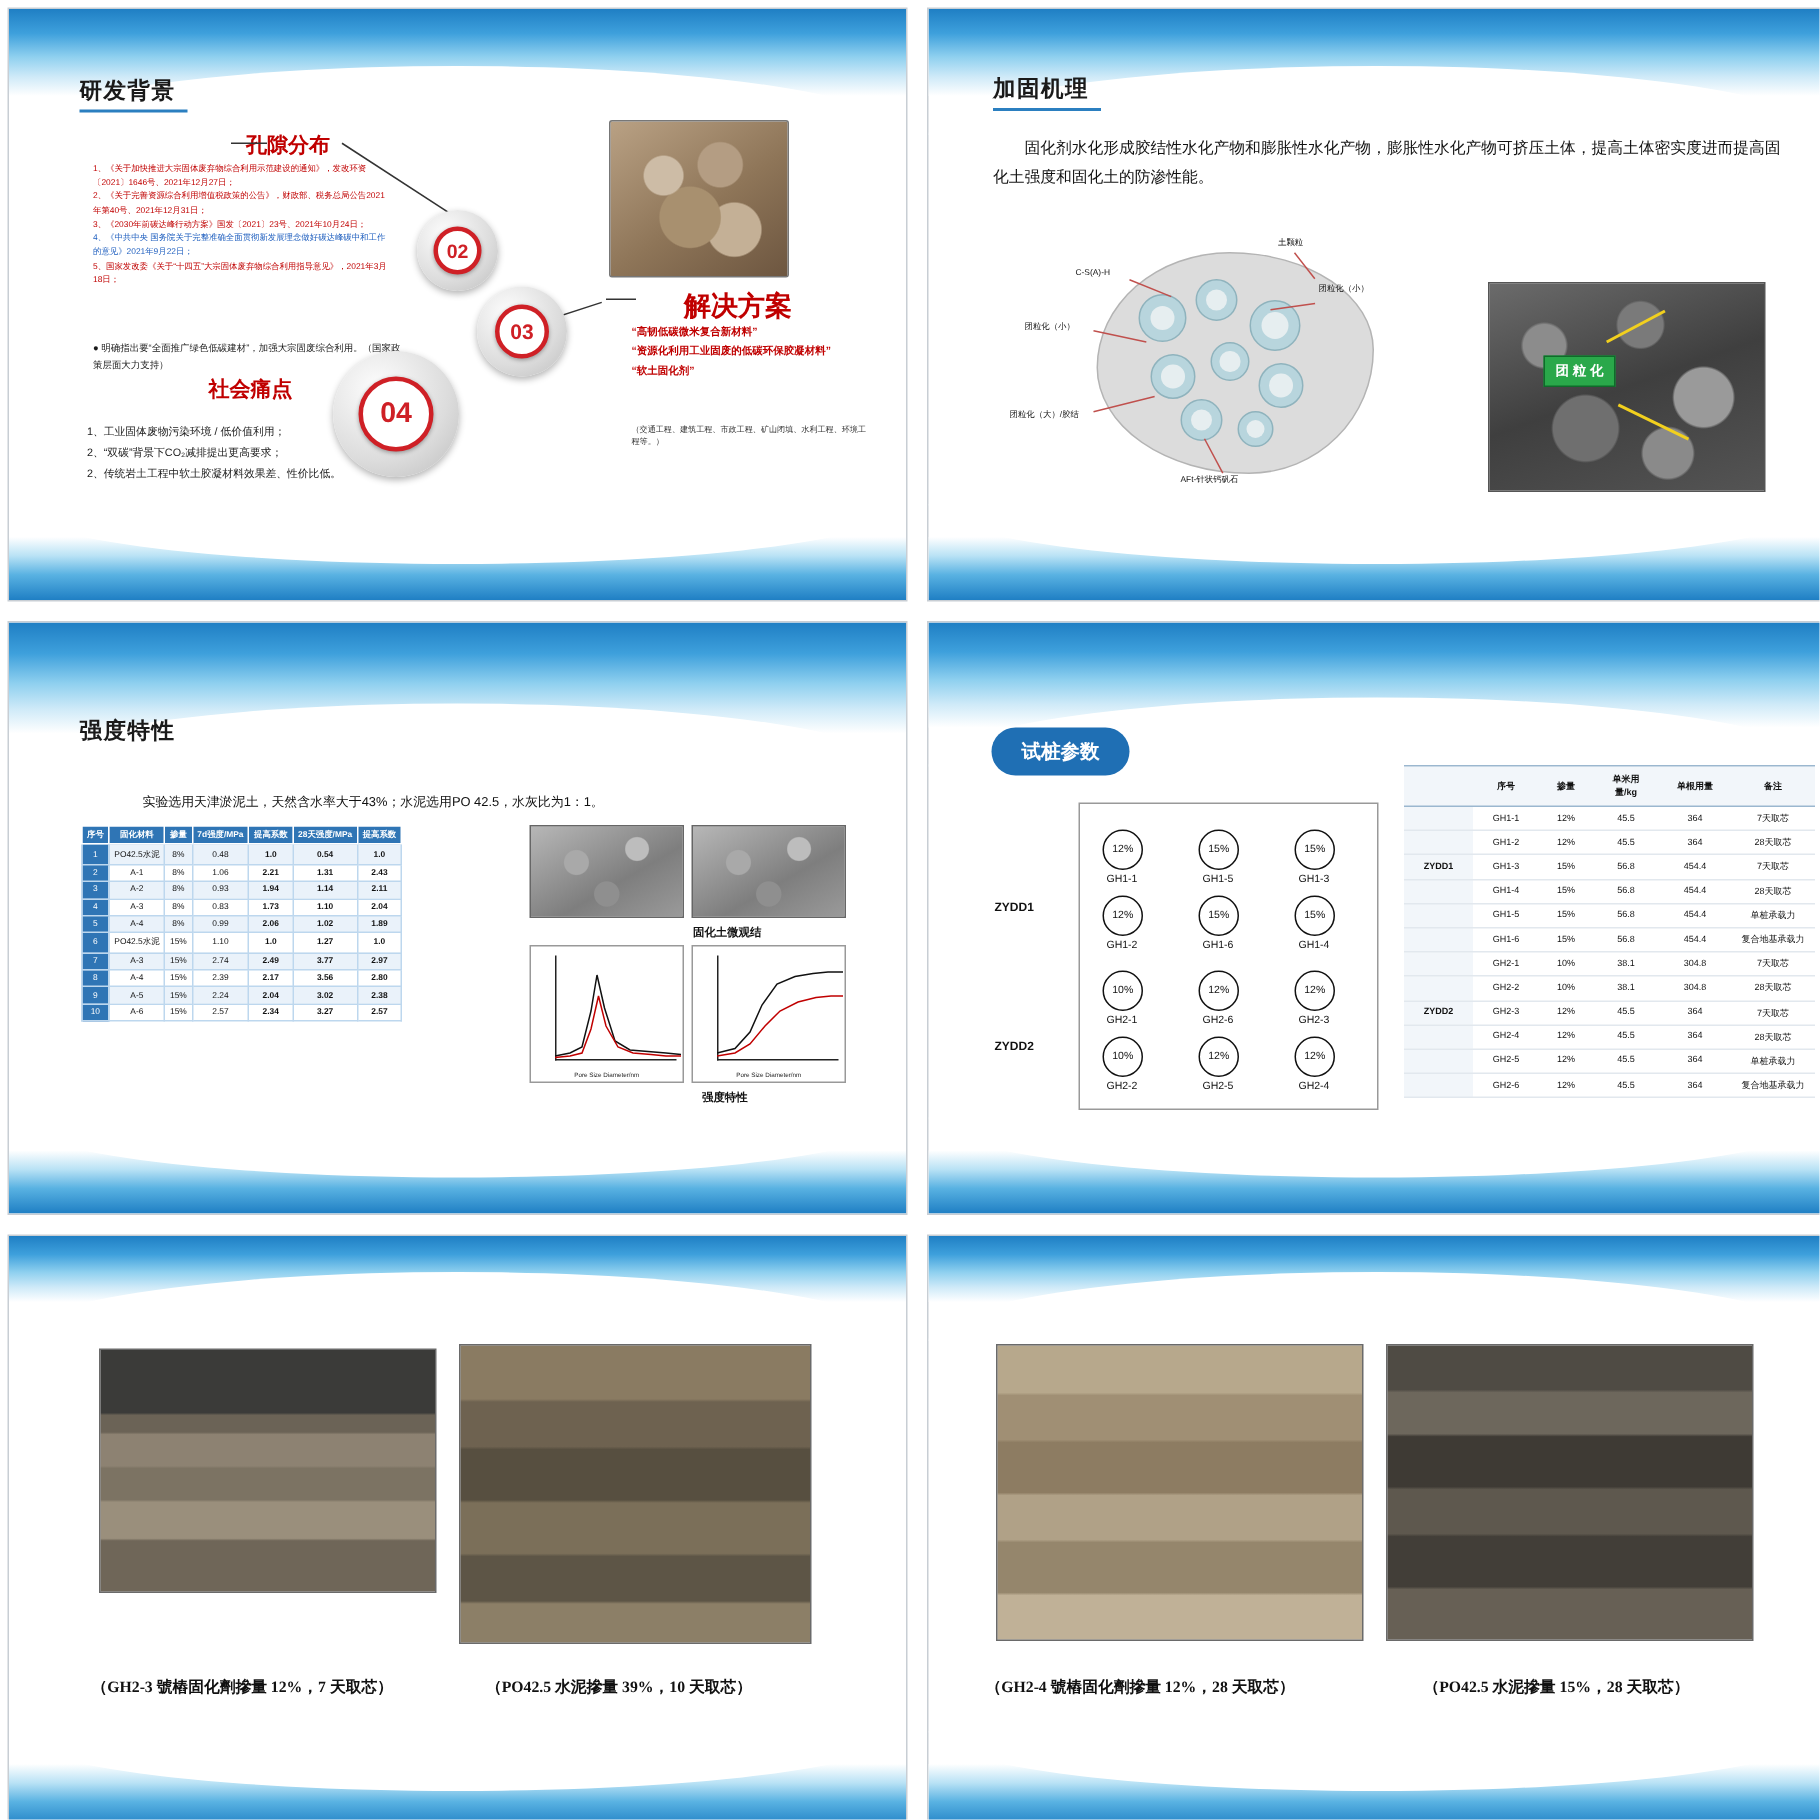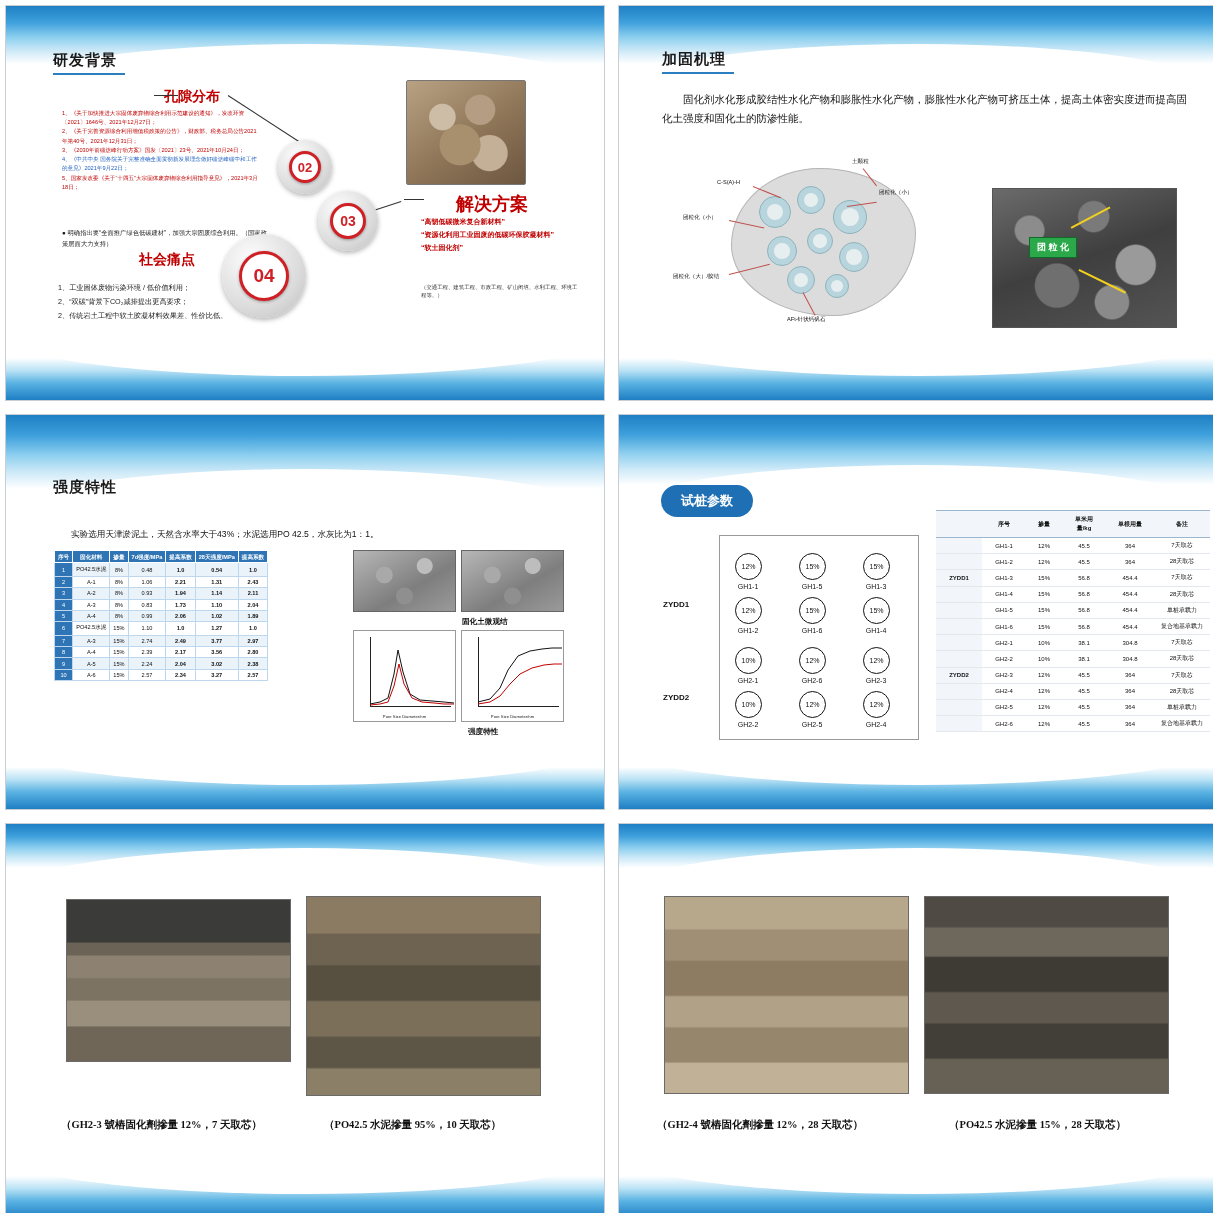--- a/index.html
+++ b/index.html
@@ -155,21 +155,21 @@
       linear-gradient(160deg, #6b6b6b 0%, #3f3f3f 50%, #545454 100%);
   }
   .sem-tag {
     position: absolute; left: 36px; top: 48px; background: #2aa84a; color: #fff;
     font-size: 9px; font-weight: bold; padding: 3px 7px; border: 1px solid #0f6b2a;
   }
   .sem-arrow { position: absolute; background: #f2d01e; height: 1.5px; transform-origin: left center; }
 
   
   .s3-lead {
-    position: absolute; left: 65px; top: 114px; font-size: 8.6px; color: #111;
+    position: absolute; left: 89px; top: 114px; font-size: 8.6px; color: #111;
   }
   .tbl3 {
     position: absolute; left: 48px; top: 135px;
     border-collapse: collapse; font-size: 5.6px; color: #111;
   }
   .tbl3 th {
     background: #2f75b5; color: #fff; border: 1px solid #ffffff;
     padding: 2.5px 3px; font-weight: bold; line-height: 1.15;
   }
   .tbl3 td {
@@ -696,21 +696,21 @@
     </div>
   </div>
 
   <div class="slide">
     <div class="wave-top" style="height:44px;"></div>
     <div class="wave-bottom"></div>
     <div class="slide-body">
       <div class="core-photo cp-a" style="left:60px; top:75px; width:225px; height:163px;"></div>
       <div class="core-photo cp-b" style="left:300px; top:72px; width:235px; height:200px;"></div>
       <div class="photo-cap" style="left:55px; top:294px;">（GH2-3 號樁固化劑摻量 12%，7 天取芯）</div>
-      <div class="photo-cap" style="left:318px; top:294px;">（PO42.5 水泥摻量 95%，10 天取芯）</div>
+      <div class="photo-cap" style="left:318px; top:294px;">（PO42.5 水泥摻量 39%，10 天取芯）</div>
     </div>
   </div>
 
   <div class="slide">
     <div class="wave-top" style="height:44px;"></div>
     <div class="wave-bottom"></div>
     <div class="slide-body">
       <div class="core-photo cp-c" style="left:45px; top:72px; width:245px; height:198px;"></div>
       <div class="core-photo cp-d" style="left:305px; top:72px; width:245px; height:198px;"></div>
       <div class="photo-cap" style="left:38px; top:294px;">（GH2-4 號樁固化劑摻量 12%，28 天取芯）</div>

